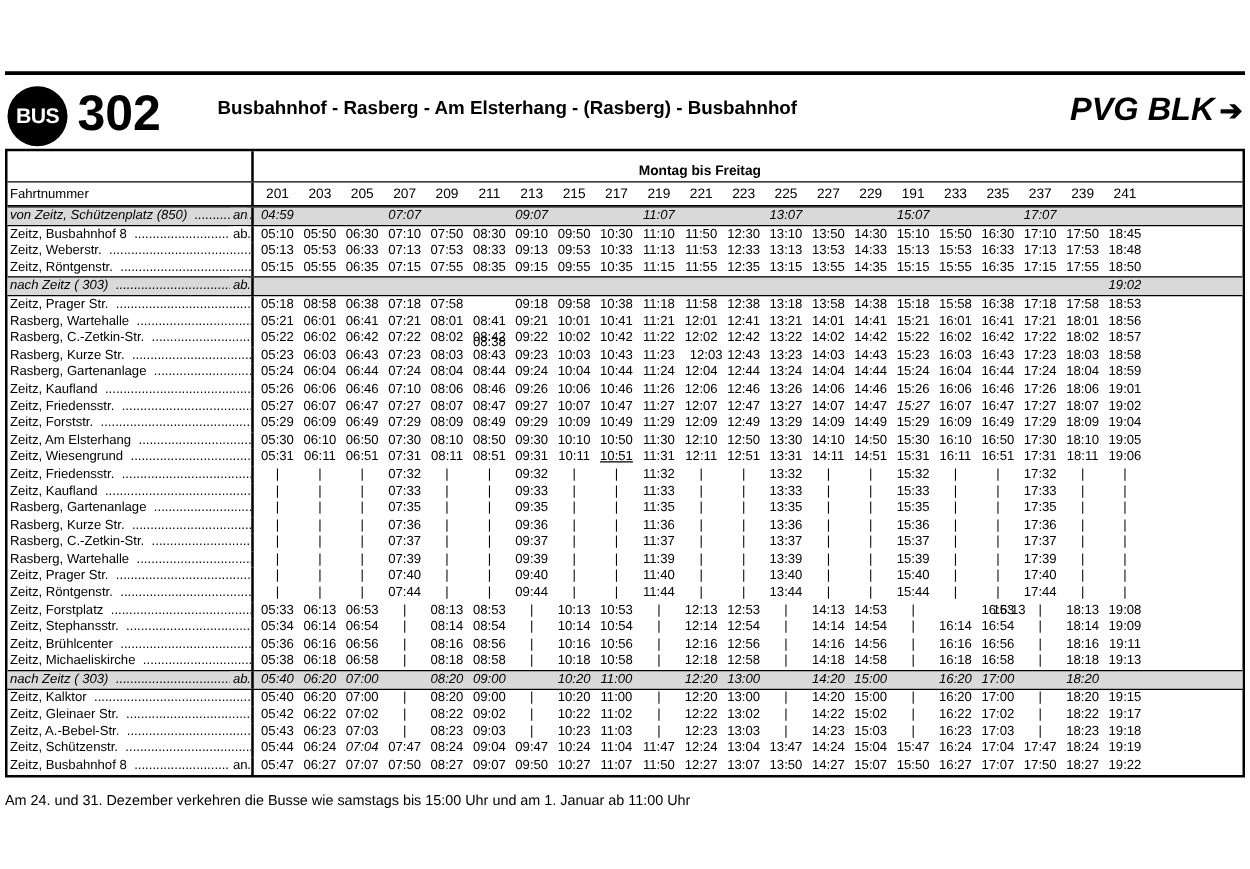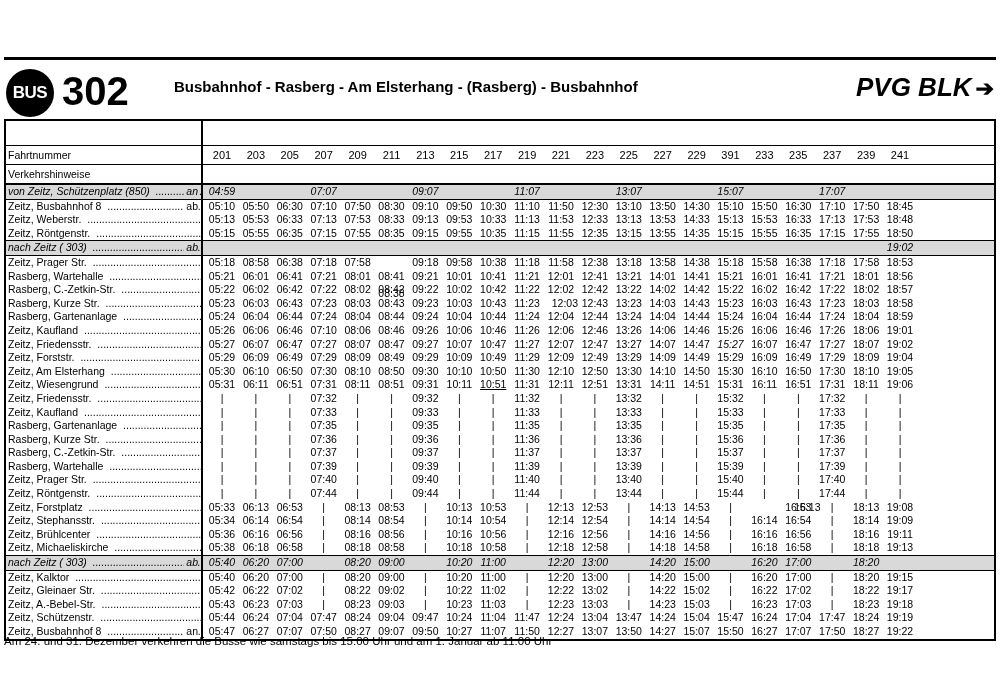--- a/index.html
+++ b/index.html
@@ -39,50 +39,49 @@
   <div class="line-number">302</div>
   <div class="route-title">Busbahnhof - Rasberg - Am Elsterhang -  (Rasberg) - Busbahnhof</div>
   <div class="operator">
     <span>PVG BLK</span><span class="arrow">➔</span>
   </div>
 </div>
 
 <div class="tt" id="timetable">
   <div class="row tall hline">
     <div class="label"></div>
+    <div class="cells">
+      <span class="day-label">Montag bis Freitag</span>
+    </div>
   </div>
   <div class="row head hline" id="trip-row">
     <div class="label">Fahrtnummer</div>
     <div class="cells" id="trip-cells">
         <span class="cell" style="left: 0px;">201</span>
         <span class="cell" style="left: 33.9px;">203</span>
         <span class="cell" style="left: 67.8px;">205</span>
         <span class="cell" style="left: 101.7px;">207</span>
         <span class="cell" style="left: 135.6px;">209</span>
         <span class="cell" style="left: 169.5px;">211</span>
         <span class="cell" style="left: 203.4px;">213</span>
         <span class="cell" style="left: 237.3px;">215</span>
         <span class="cell" style="left: 271.2px;">217</span>
         <span class="cell" style="left: 305.1px;">219</span>
         <span class="cell" style="left: 339px;">221</span>
         <span class="cell" style="left: 372.9px;">223</span>
         <span class="cell" style="left: 406.8px;">225</span>
         <span class="cell" style="left: 440.7px;">227</span>
         <span class="cell" style="left: 474.6px;">229</span>
-        <span class="cell" style="left: 508.5px;">391</span>
+        <span class="cell" style="left: 508.5px;">191</span>
         <span class="cell" style="left: 542.4px;">233</span>
         <span class="cell" style="left: 576.3px;">235</span>
         <span class="cell" style="left: 610.2px;">237</span>
         <span class="cell" style="left: 644.1px;">239</span>
         <span class="cell" style="left: 678px;">241</span>
       </div>
-  </div>
-  <div class="row head hline">
-    <div class="label">Verkehrshinweise</div>
-    <div class="cells"></div>
   </div>
   <div id="stop-rows">
       <div class="row shade" style="border-top: 1px solid rgb(0, 0, 0);">
         <div class="label"><span class="stop">von Zeitz, Schützenplatz (850)</span><span style="margin-left: 3px;"> ............................................................</span><span class="suffix" style="background: rgb(217, 217, 217); padding-left: 2px;">an</span></div>
         <div class="cells">
           <span class="cell" style="left: 0px;">04:59</span>
           <span class="cell" style="left: 33.9px;"></span>
           <span class="cell" style="left: 67.8px;"></span>
           <span class="cell" style="left: 101.7px;">07:07</span>
           <span class="cell" style="left: 135.6px;"></span>
@@ -882,21 +881,21 @@
           <span class="cell" style="left: 610.2px;">|</span>
           <span class="cell" style="left: 644.1px;">18:23</span>
           <span class="cell" style="left: 678px;">19:18</span>
         </div>
       </div>
       <div class="row">
         <div class="label"><span class="stop">Zeitz, Schützenstr.</span><span style="margin-left: 3px;"> ............................................................</span></div>
         <div class="cells">
           <span class="cell" style="left: 0px;">05:44</span>
           <span class="cell" style="left: 33.9px;">06:24</span>
-          <span class="cell" style="left: 67.8px;">07:04</span>
+          <span class="cell" style="left: 67.8px; font-style: italic;">07:04</span>
           <span class="cell" style="left: 101.7px;">07:47</span>
           <span class="cell" style="left: 135.6px;">08:24</span>
           <span class="cell" style="left: 169.5px;">09:04</span>
           <span class="cell" style="left: 203.4px;">09:47</span>
           <span class="cell" style="left: 237.3px;">10:24</span>
           <span class="cell" style="left: 271.2px;">11:04</span>
           <span class="cell" style="left: 305.1px;">11:47</span>
           <span class="cell" style="left: 339px;">12:24</span>
           <span class="cell" style="left: 372.9px;">13:04</span>
           <span class="cell" style="left: 406.8px;">13:47</span>

